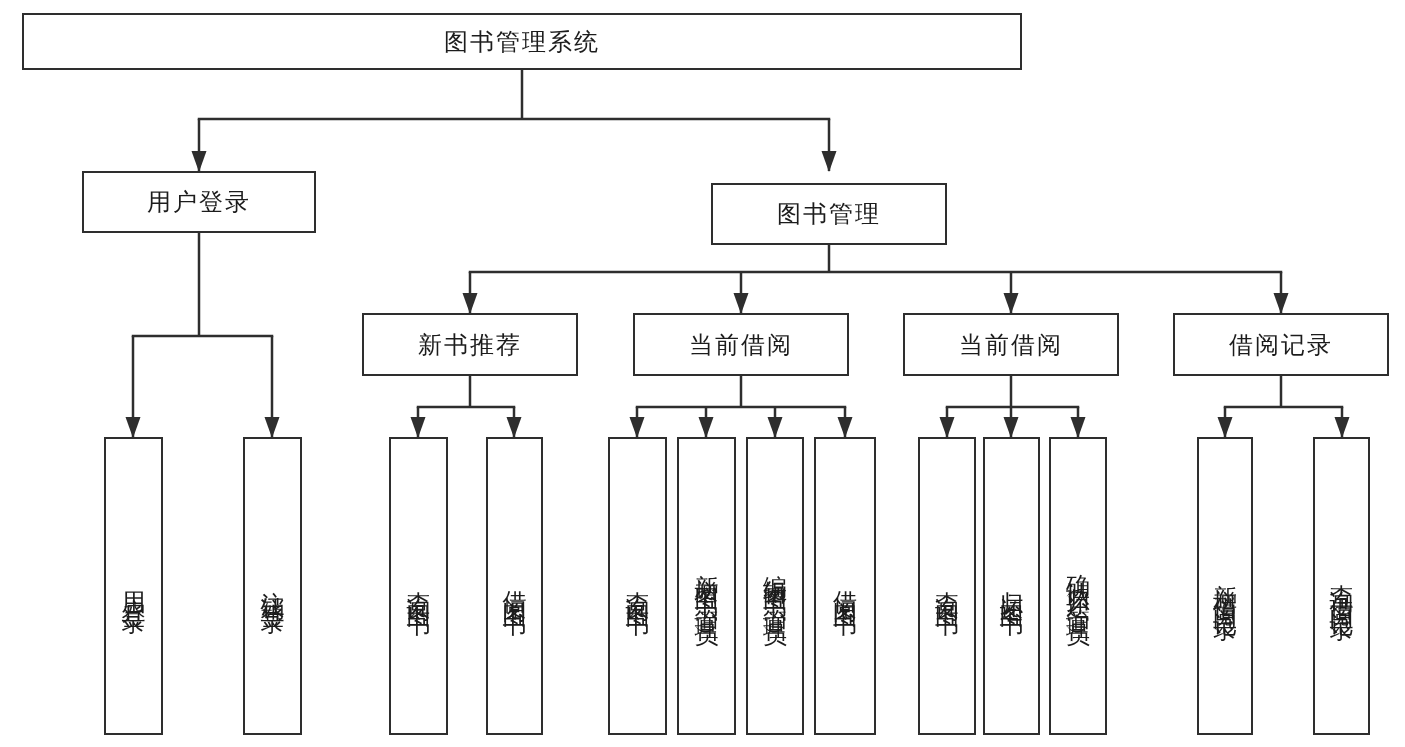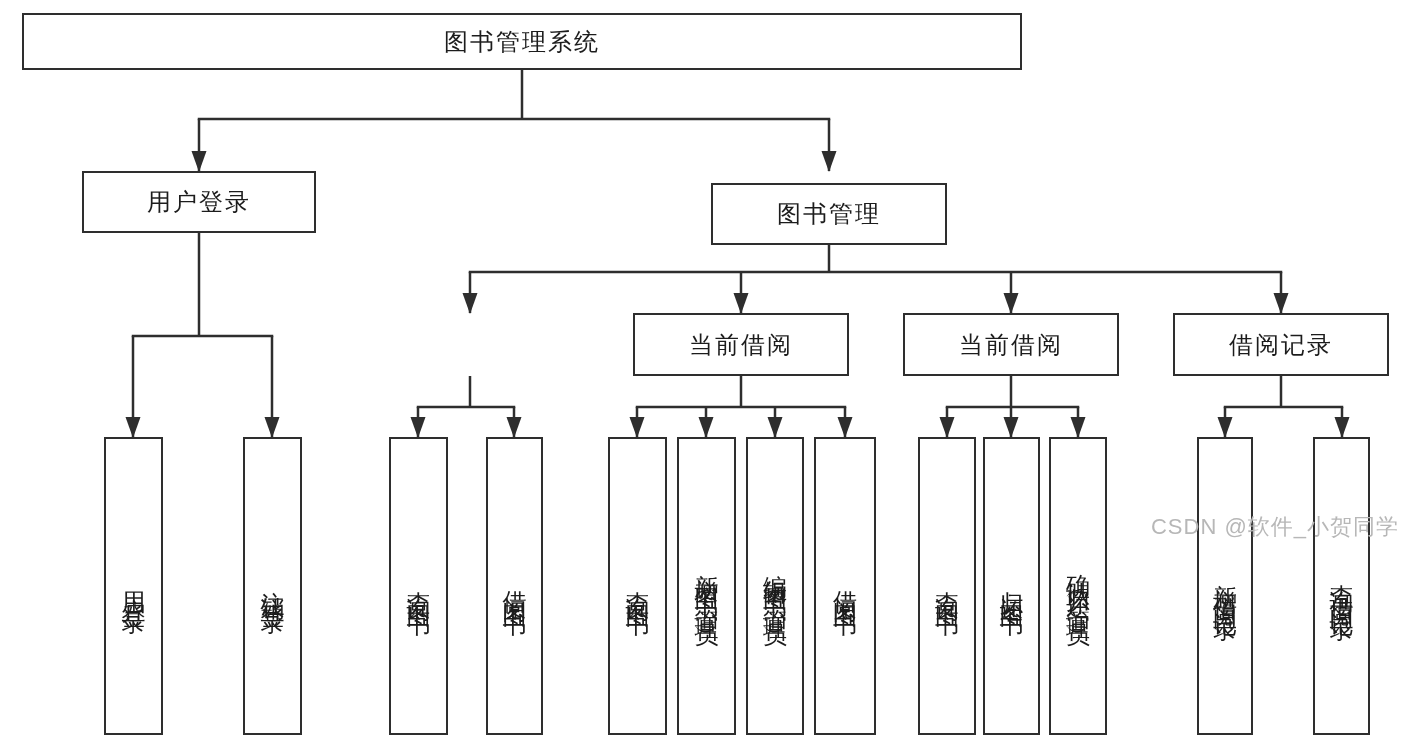--- a/index.html
+++ b/index.html
@@ -88,20 +88,23 @@
     <span class="lbl">图书管理系统</span>
   </div>
 
   <div class="node" style="left:82px;top:171px;width:234px;height:62px">
     <span class="lbl">用户登录</span>
   </div>
   <div class="node" style="left:711px;top:183px;width:236px;height:62px">
     <span class="lbl">图书管理</span>
   </div>
 
+  <div class="node" style="left:362px;top:313px;width:216px;height:63px">
+    <span class="lbl">新书推荐</span>
+  </div>
   <div class="node" style="left:633px;top:313px;width:216px;height:63px">
     <span class="lbl">当前借阅</span>
   </div>
   <div class="node" style="left:903px;top:313px;width:216px;height:63px">
     <span class="lbl">当前借阅</span>
   </div>
   <div class="node" style="left:1173px;top:313px;width:216px;height:63px">
     <span class="lbl">借阅记录</span>
   </div>
 
@@ -142,14 +145,13 @@
     <span class="lbl">确认归还（管理员）</span>
   </div>
 
   <div class="node vert" style="left:1197px;top:437px;width:56px;height:298px">
     <span class="lbl">新增借阅记录</span>
   </div>
   <div class="node vert" style="left:1313px;top:437px;width:57px;height:298px">
     <span class="lbl">查询借阅记录</span>
   </div>
 
-  <div class="watermark">CSDN @软件_小贺同学</div>
 </div>
 
 </body></html>

